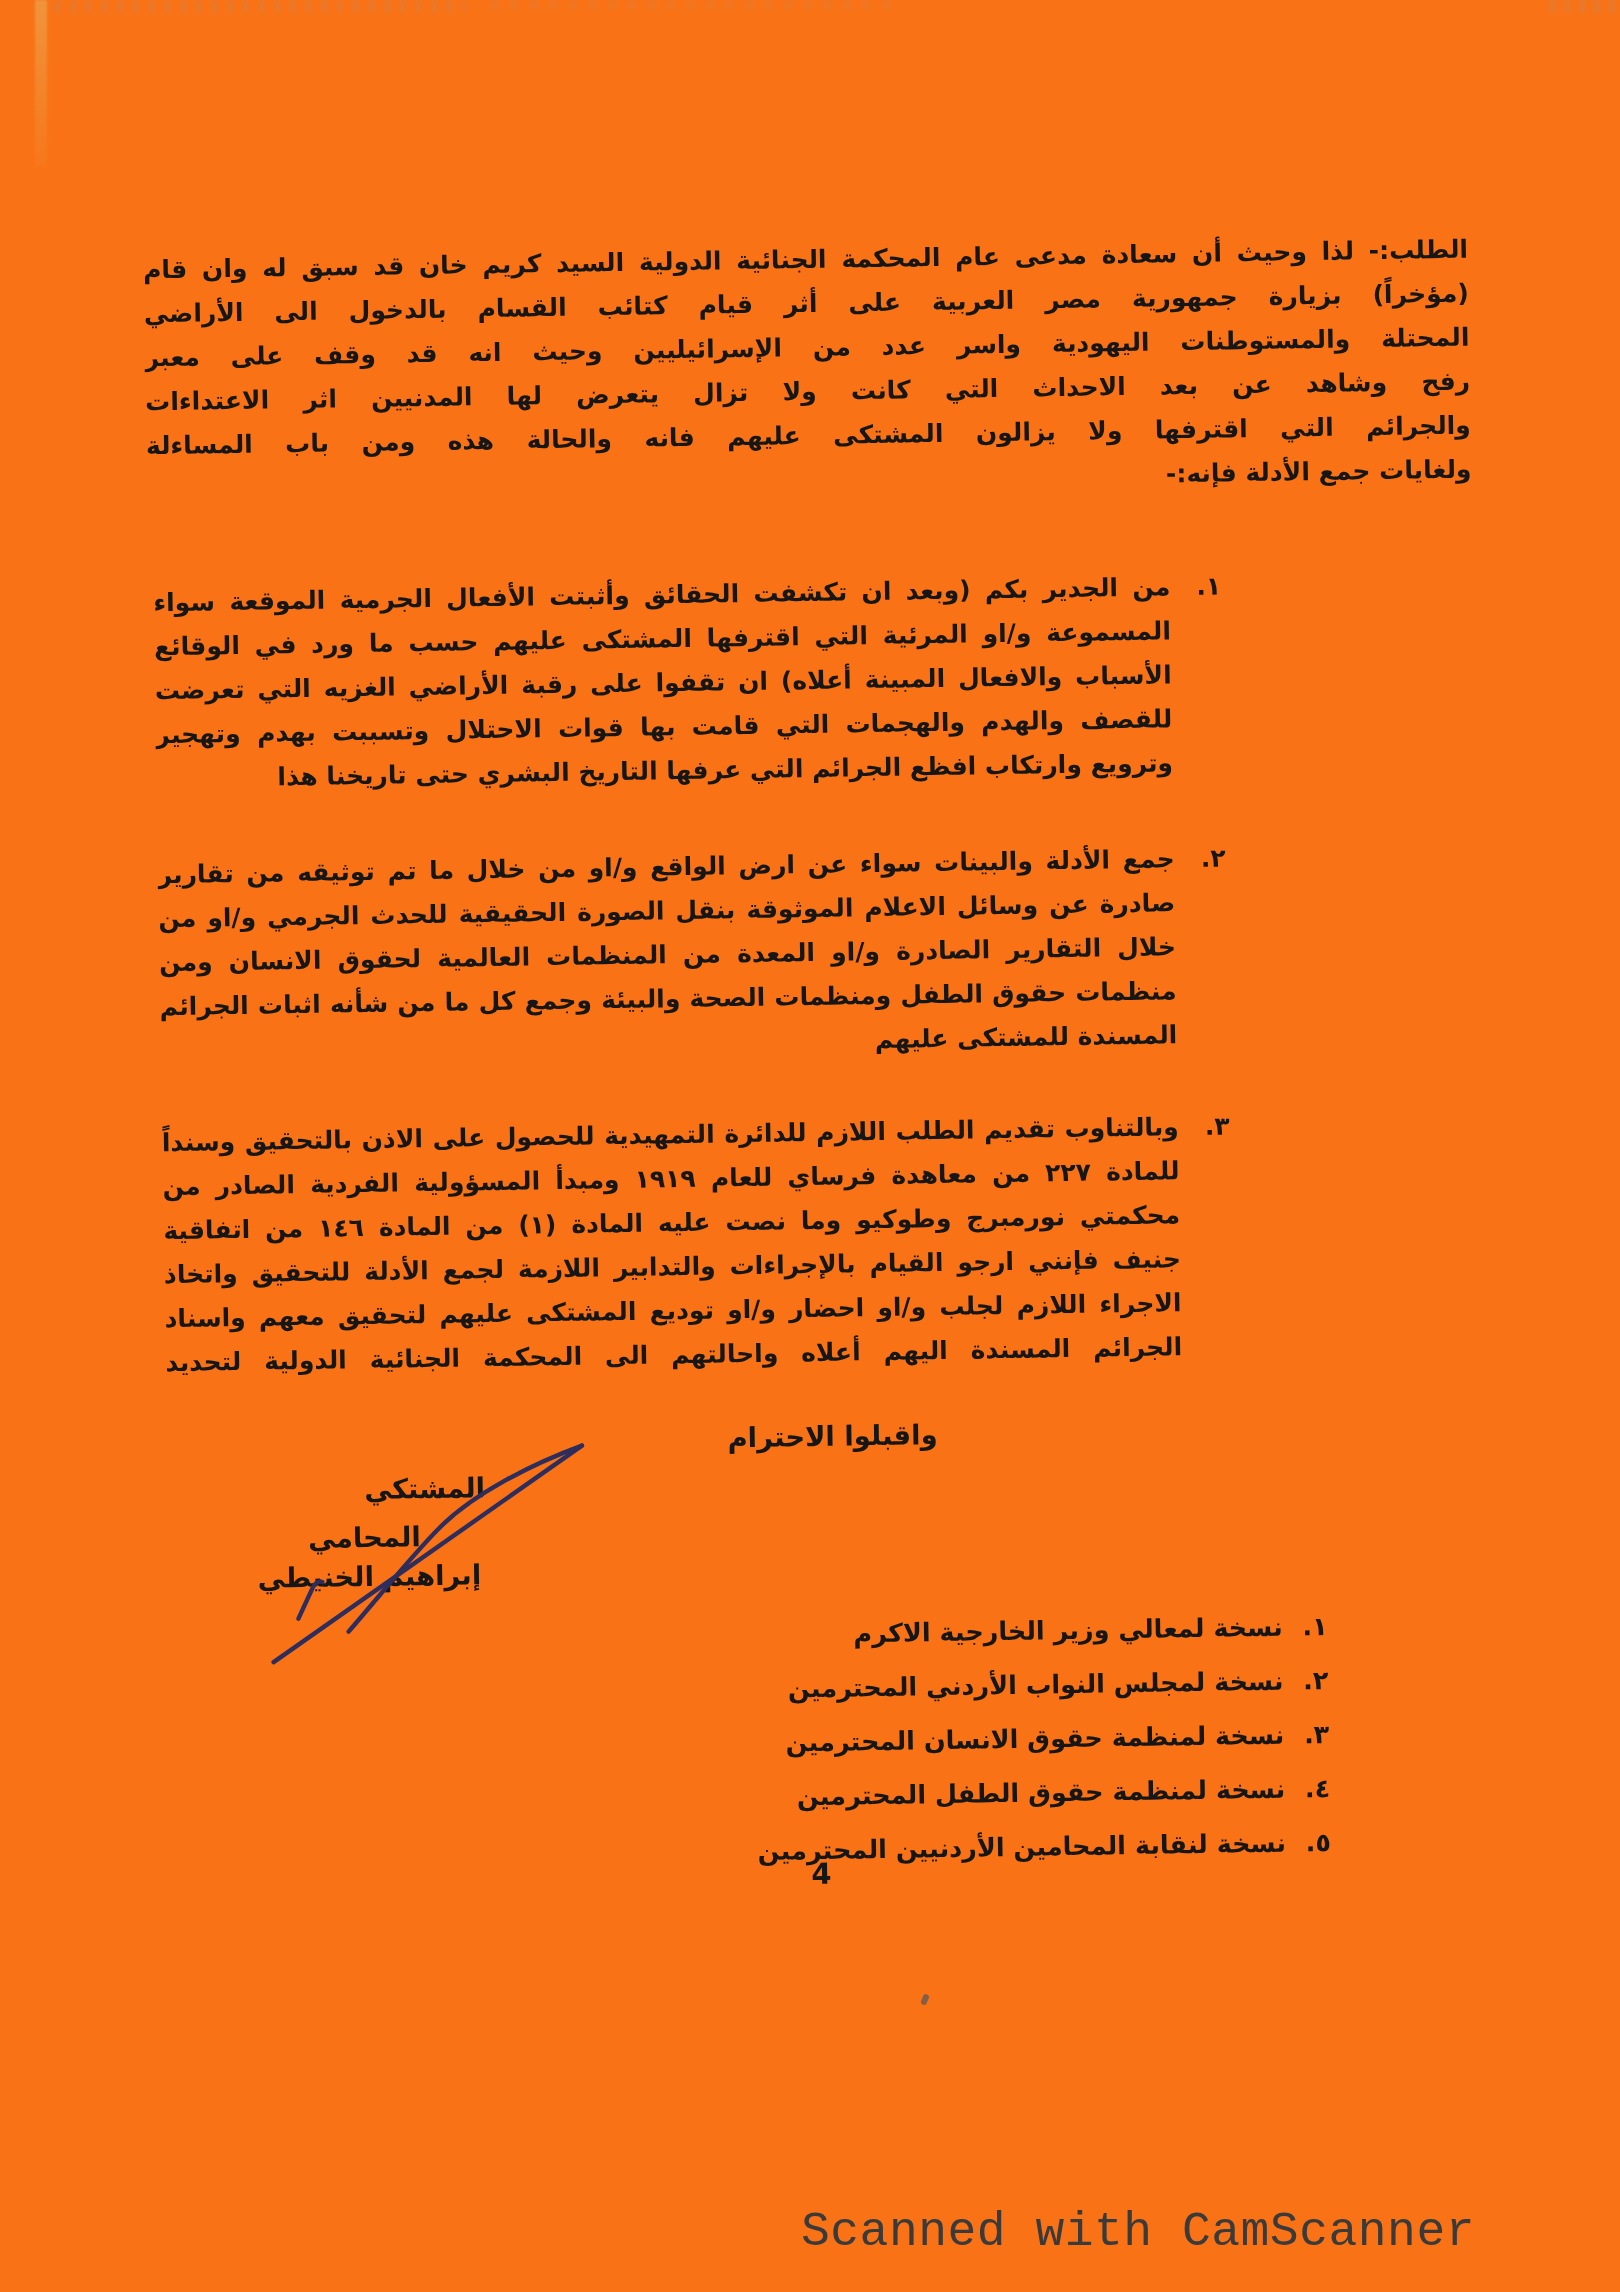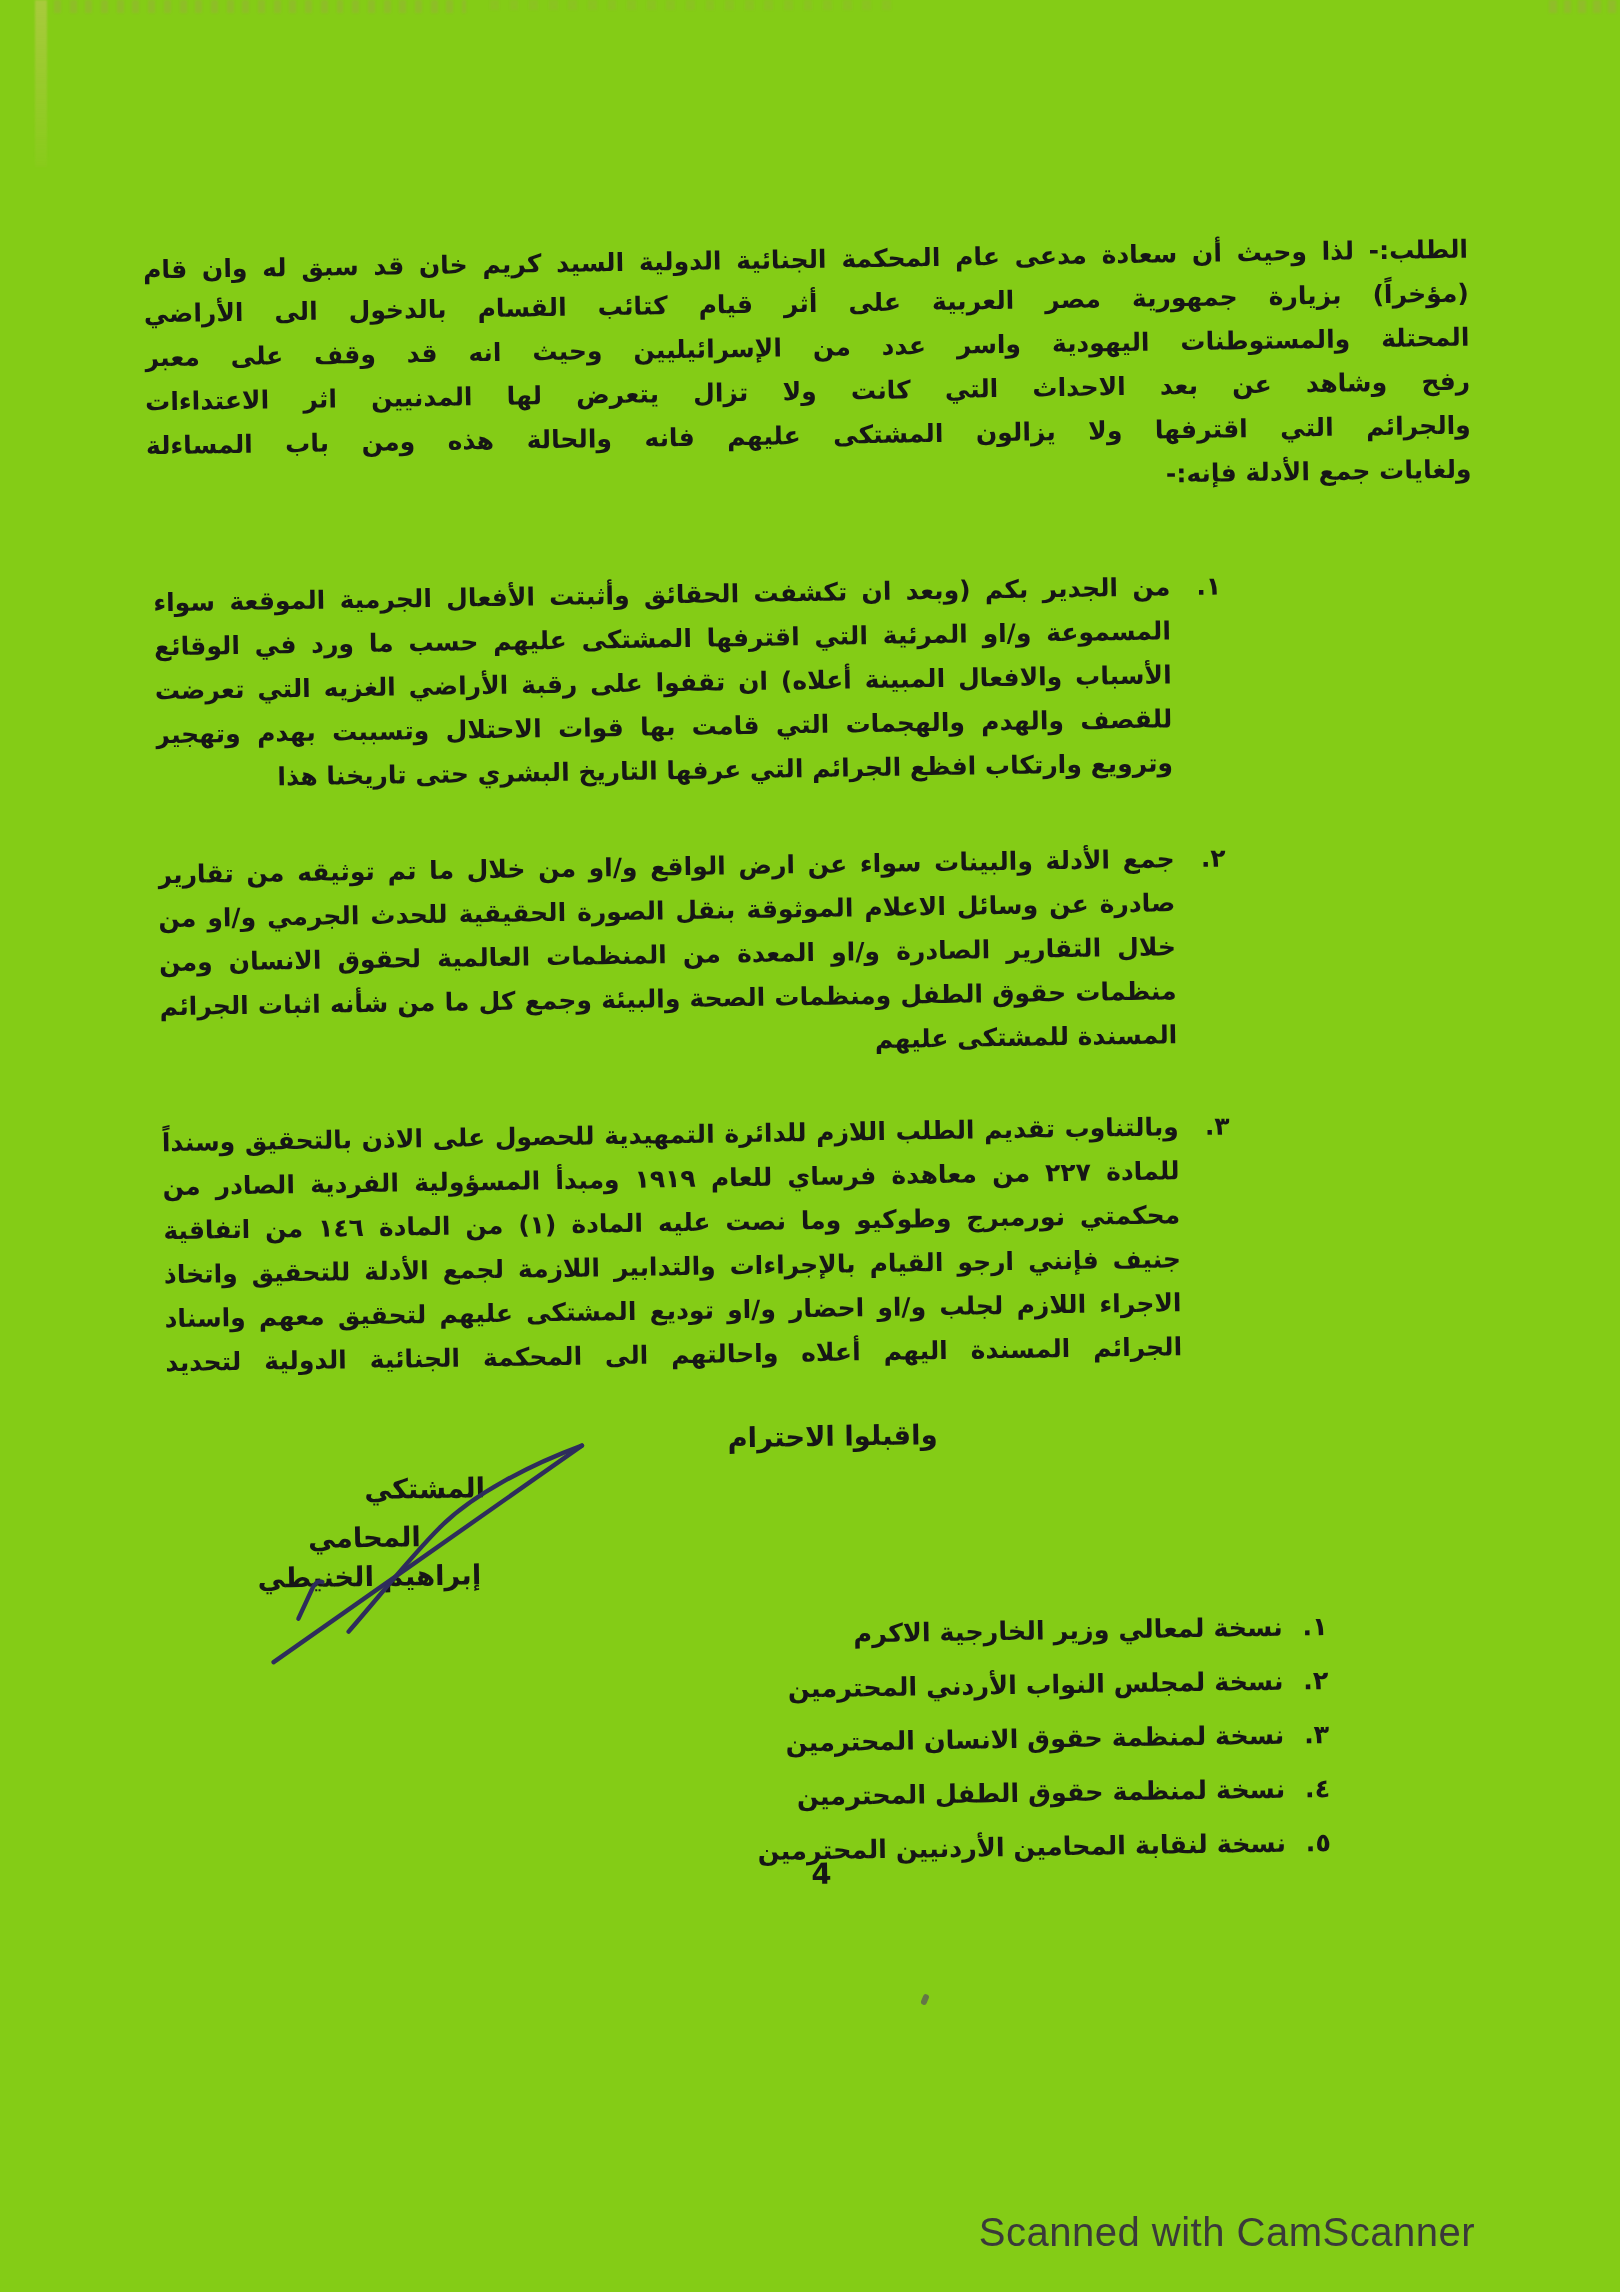--- a/index.html
+++ b/index.html
@@ -4,21 +4,21 @@
 <style>
   html,body{margin:0;padding:0;}
   body{
     width:1620px;height:2293px;
     background:#ffffff;
     font-family:"DejaVu Sans",sans-serif;
     color:#1a1a1a;
     overflow:hidden;
     position:relative;
   }
-  .page{position:absolute;inset:0;background:#84cc16;}
+  .page{position:absolute;inset:0;background:#f97316;}
   
   .scan-strip{position:absolute;filter:blur(1px);pointer-events:none;}
   .strip-a{left:54px;top:0;width:412px;height:12.7px;
     background:repeating-linear-gradient(90deg,rgba(186,138,112,.20) 0 6.9px,rgba(255,255,255,0) 6.9px 15.7px);}
   .strip-b{left:490px;top:0;width:412px;height:9.8px;
     background:repeating-linear-gradient(90deg,rgba(186,138,112,.12) 0 8.8px,rgba(255,255,255,0) 8.8px 19.6px);}
   .strip-c{left:1549px;top:0;width:72px;height:12.7px;
     background:repeating-linear-gradient(90deg,rgba(186,138,112,.22) 0 7.8px,rgba(255,255,255,0) 7.8px 14.7px);}
   .strip-left{left:35px;top:0;width:11.8px;height:167px;
     background:linear-gradient(180deg,rgba(225,200,120,.40),rgba(225,200,120,.05));}
@@ -54,22 +54,22 @@
   .cc{position:absolute;right:300px;top:1607px;width:549px;}
   .cc-row{display:flex;direction:rtl;justify-content:flex-start;
     font-size:25.5px;line-height:54px;height:54px;}
   .cc-marker{flex:0 0 45px;text-align:right;}
   .cc-text{white-space:nowrap;}
 
   .pagenum{position:absolute;left:800px;top:1858px;font-size:29px;line-height:33px;
     font-weight:700;font-family:"DejaVu Sans",sans-serif;color:#161616;}
 
   .footer{position:absolute;right:145px;top:2207px;direction:ltr;
-    font-family:Liberation Sans, sans-serif;font-weight:400;
-    font-size:40px;line-height:51px;color:#3a3a3a;letter-spacing:0.5px;}
+    font-family:Liberation Mono, monospace;font-weight:400;
+    font-size:48px;line-height:51px;color:#3a3a3a;letter-spacing:0.5px;}
 </style>
 </head>
 <body>
 
 <div class="page">
 
   <div class="scan-strip strip-a"></div>
   <div class="scan-strip strip-b"></div>
   <div class="scan-strip strip-c"></div>
   <div class="scan-strip strip-left"></div>

